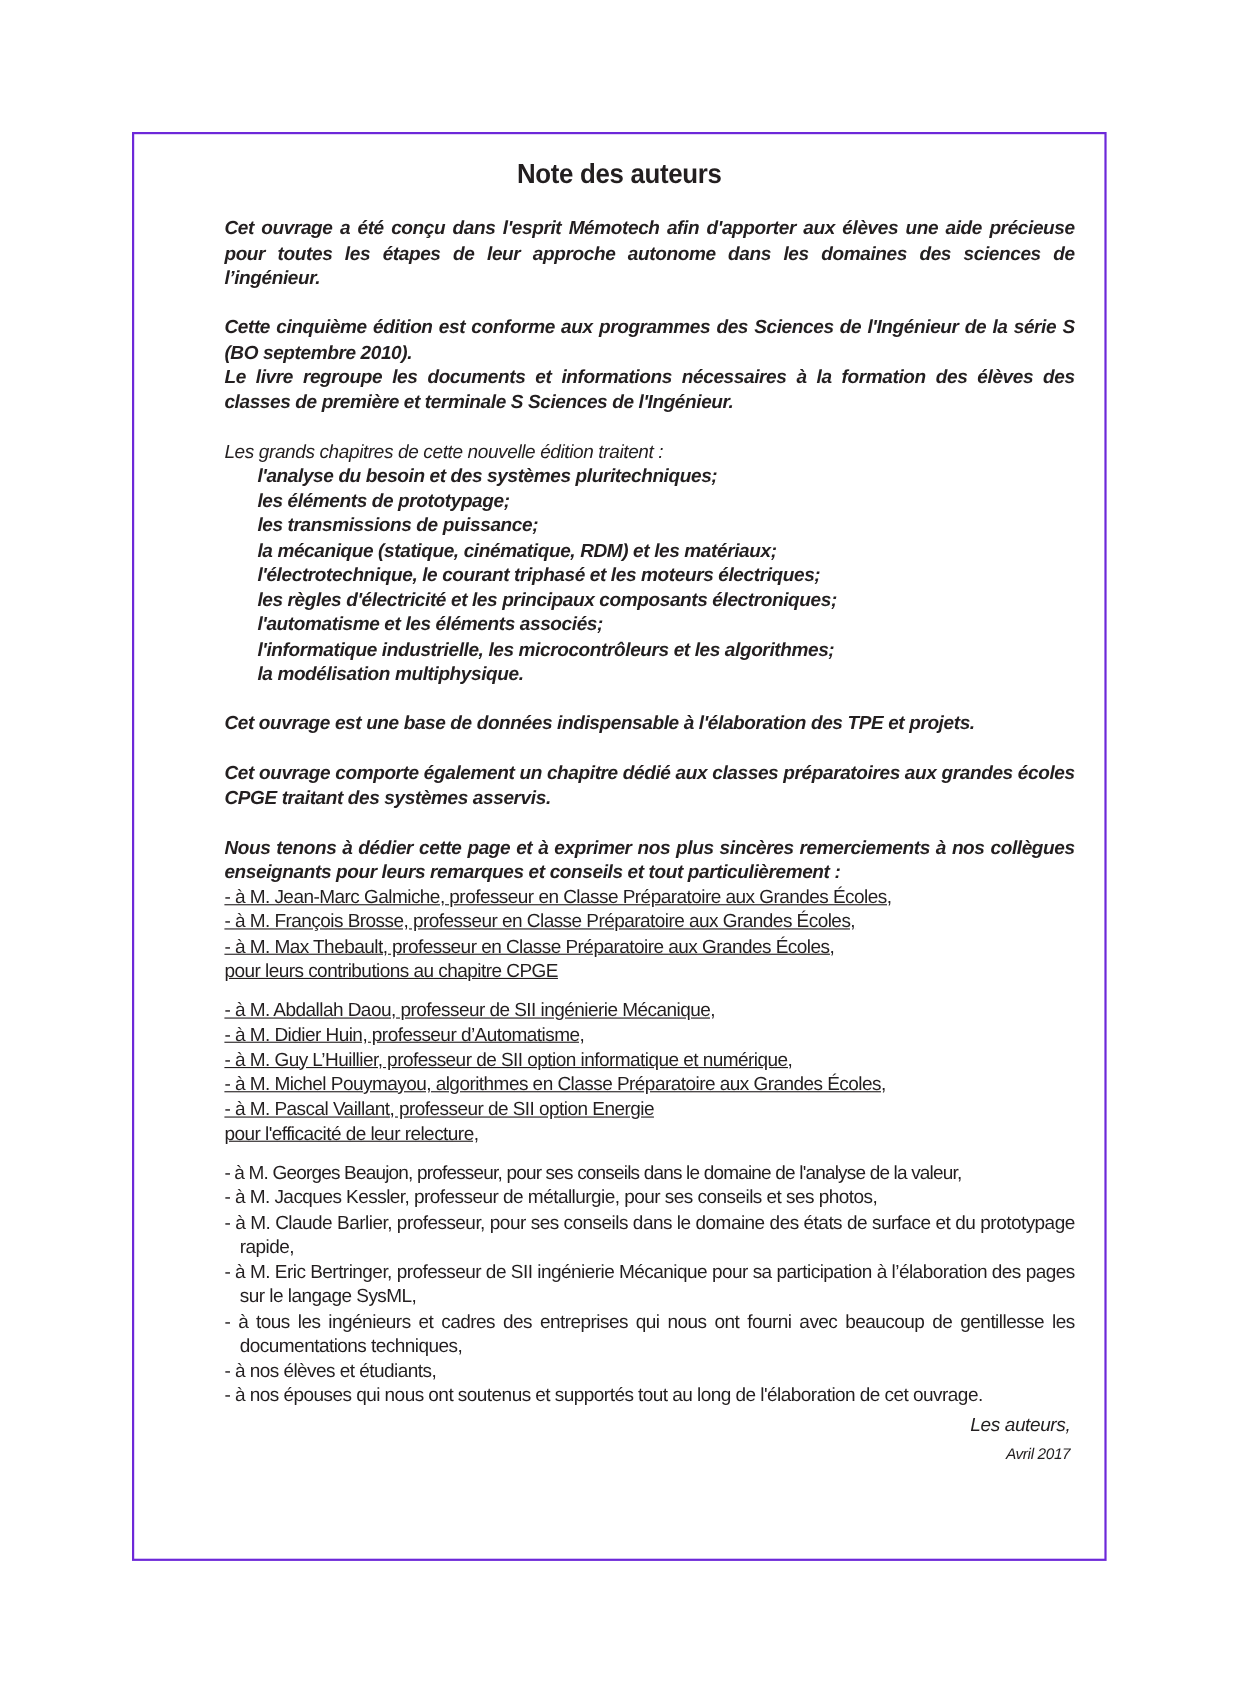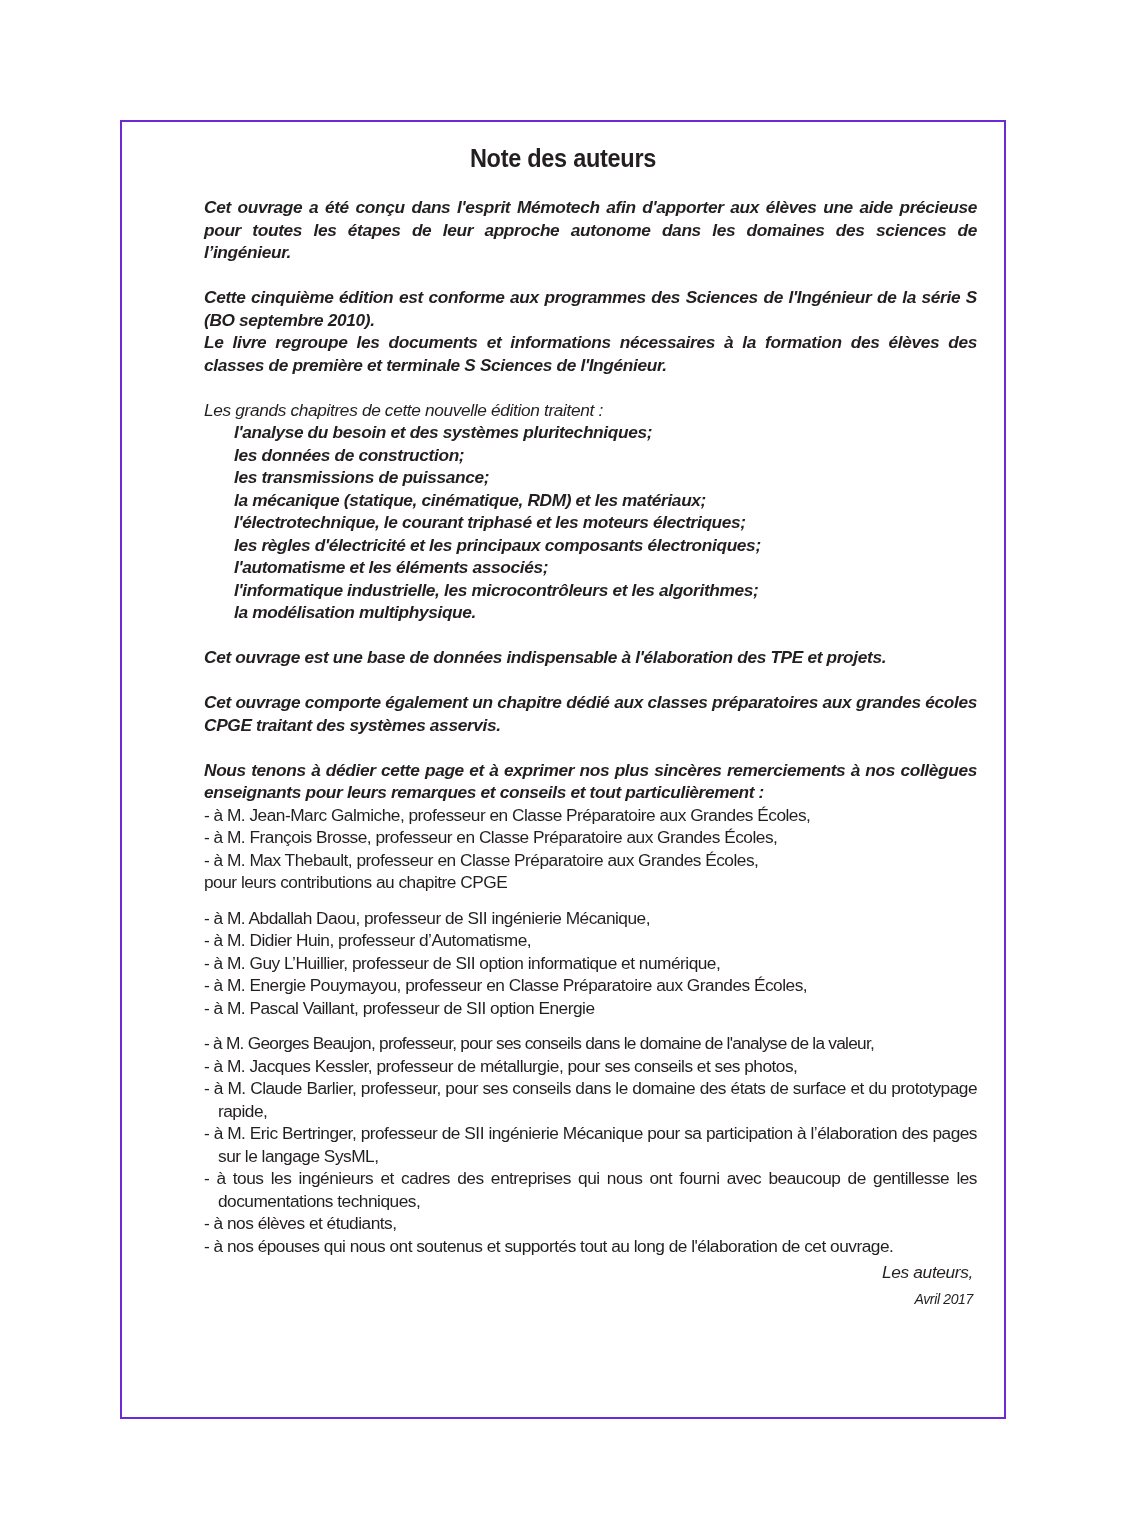--- a/index.html
+++ b/index.html
@@ -25,40 +25,40 @@
       letter-spacing: -0.35px;
     }
     .p { margin: 0 0 22.5px 0; text-align: justify; font-weight: bold; }
     .p.nomargin { margin-bottom: 0; }
     .chap { margin: 0; padding-left: 30px; }
     .ack { margin: 0; padding-left: 14px; text-indent: -14px; text-align: justify; }
     .ack.left { text-align: left; }
     .upright { font-style: normal; letter-spacing: -0.5px; }
     .tight { letter-spacing: -0.75px; }
     .plain { margin: 0; }
-    .group { margin-bottom: 13px; }
+    .group { margin-bottom: 13px; text-decoration: underline; }
     .sign { text-align: right; margin: 4px; }
     .sign.date { font-size: 14px; }
   </style>
 </head>
 <body>
 
 <div class="frame">
   <div class="title">Note des auteurs</div>
 
   <div class="content">
     <p class="p">Cet ouvrage a été conçu dans l'esprit Mémotech afin d'apporter aux élèves une aide précieuse pour toutes les étapes de leur approche autonome dans les domaines des sciences de l’ingénieur.</p>
 
     <p class="p nomargin">Cette cinquième édition est conforme aux programmes des Sciences de l'Ingénieur de la série S (BO septembre 2010).</p>
     <p class="p">Le livre regroupe les documents et informations nécessaires à la formation des élèves des classes de première et terminale S Sciences de l'Ingénieur.</p>
 
     <p class="plain">Les grands chapitres de cette nouvelle édition traitent :</p>
     <div class="p">
       <p class="chap">l'analyse du besoin et des systèmes pluritechniques;</p>
-      <p class="chap">les données de construction;</p>
+      <p class="chap">les éléments de prototypage;</p>
       <p class="chap">les transmissions de puissance;</p>
       <p class="chap">la mécanique (statique, cinématique, RDM) et les matériaux;</p>
       <p class="chap">l'électrotechnique, le courant triphasé et les moteurs électriques;</p>
       <p class="chap">les règles d'électricité et les principaux composants électroniques;</p>
       <p class="chap">l'automatisme et les éléments associés;</p>
       <p class="chap">l'informatique industrielle, les microcontrôleurs et les algorithmes;</p>
       <p class="chap">la modélisation multiphysique.</p>
     </div>
 
     <p class="p">Cet ouvrage est une base de données indispensable à l'élaboration des TPE et projets.</p>
@@ -71,22 +71,23 @@
       <p class="ack left">- à M. Jean-Marc Galmiche, professeur en Classe Préparatoire aux Grandes Écoles,</p>
       <p class="ack left">- à M. François Brosse, professeur en Classe Préparatoire aux Grandes Écoles,</p>
       <p class="ack left">- à M. Max Thebault, professeur en Classe Préparatoire aux Grandes Écoles,</p>
       <p class="plain">pour leurs contributions au chapitre CPGE</p>
     </div>
 
     <div class="group upright">
       <p class="ack left">- à M. Abdallah Daou, professeur de SII ingénierie Mécanique,</p>
       <p class="ack left">- à M. Didier Huin, professeur d’Automatisme,</p>
       <p class="ack left">- à M. Guy L’Huillier, professeur de SII option informatique et numérique,</p>
-      <p class="ack left">- à M. Energie Pouymayou, professeur en Classe Préparatoire aux Grandes Écoles,</p>
+      <p class="ack left">- à M. Michel Pouymayou, algorithmes en Classe Préparatoire aux Grandes Écoles,</p>
       <p class="ack left">- à M. Pascal Vaillant, professeur de SII option Energie</p>
+      <p class="plain">pour l'efficacité de leur relecture,</p>
     </div>
 
     <div class="upright">
       <p class="ack left tight">- à M. Georges Beaujon, professeur, pour ses conseils dans le domaine de l'analyse de la valeur,</p>
       <p class="ack left">- à M. Jacques Kessler, professeur de métallurgie, pour ses conseils et ses photos,</p>
       <p class="ack">- à M. Claude Barlier, professeur, pour ses conseils dans le domaine des états de surface et du prototypage rapide,</p>
       <p class="ack">- à M. Eric Bertringer, professeur de SII ingénierie Mécanique pour sa participation à l’élaboration des pages sur le langage SysML,</p>
       <p class="ack">- à tous les ingénieurs et cadres des entreprises qui nous ont fourni avec beaucoup de gentillesse les documentations techniques,</p>
       <p class="ack">- à nos élèves et étudiants,</p>
       <p class="ack">- à nos épouses qui nous ont soutenus et supportés tout au long de l'élaboration de cet ouvrage.</p>

